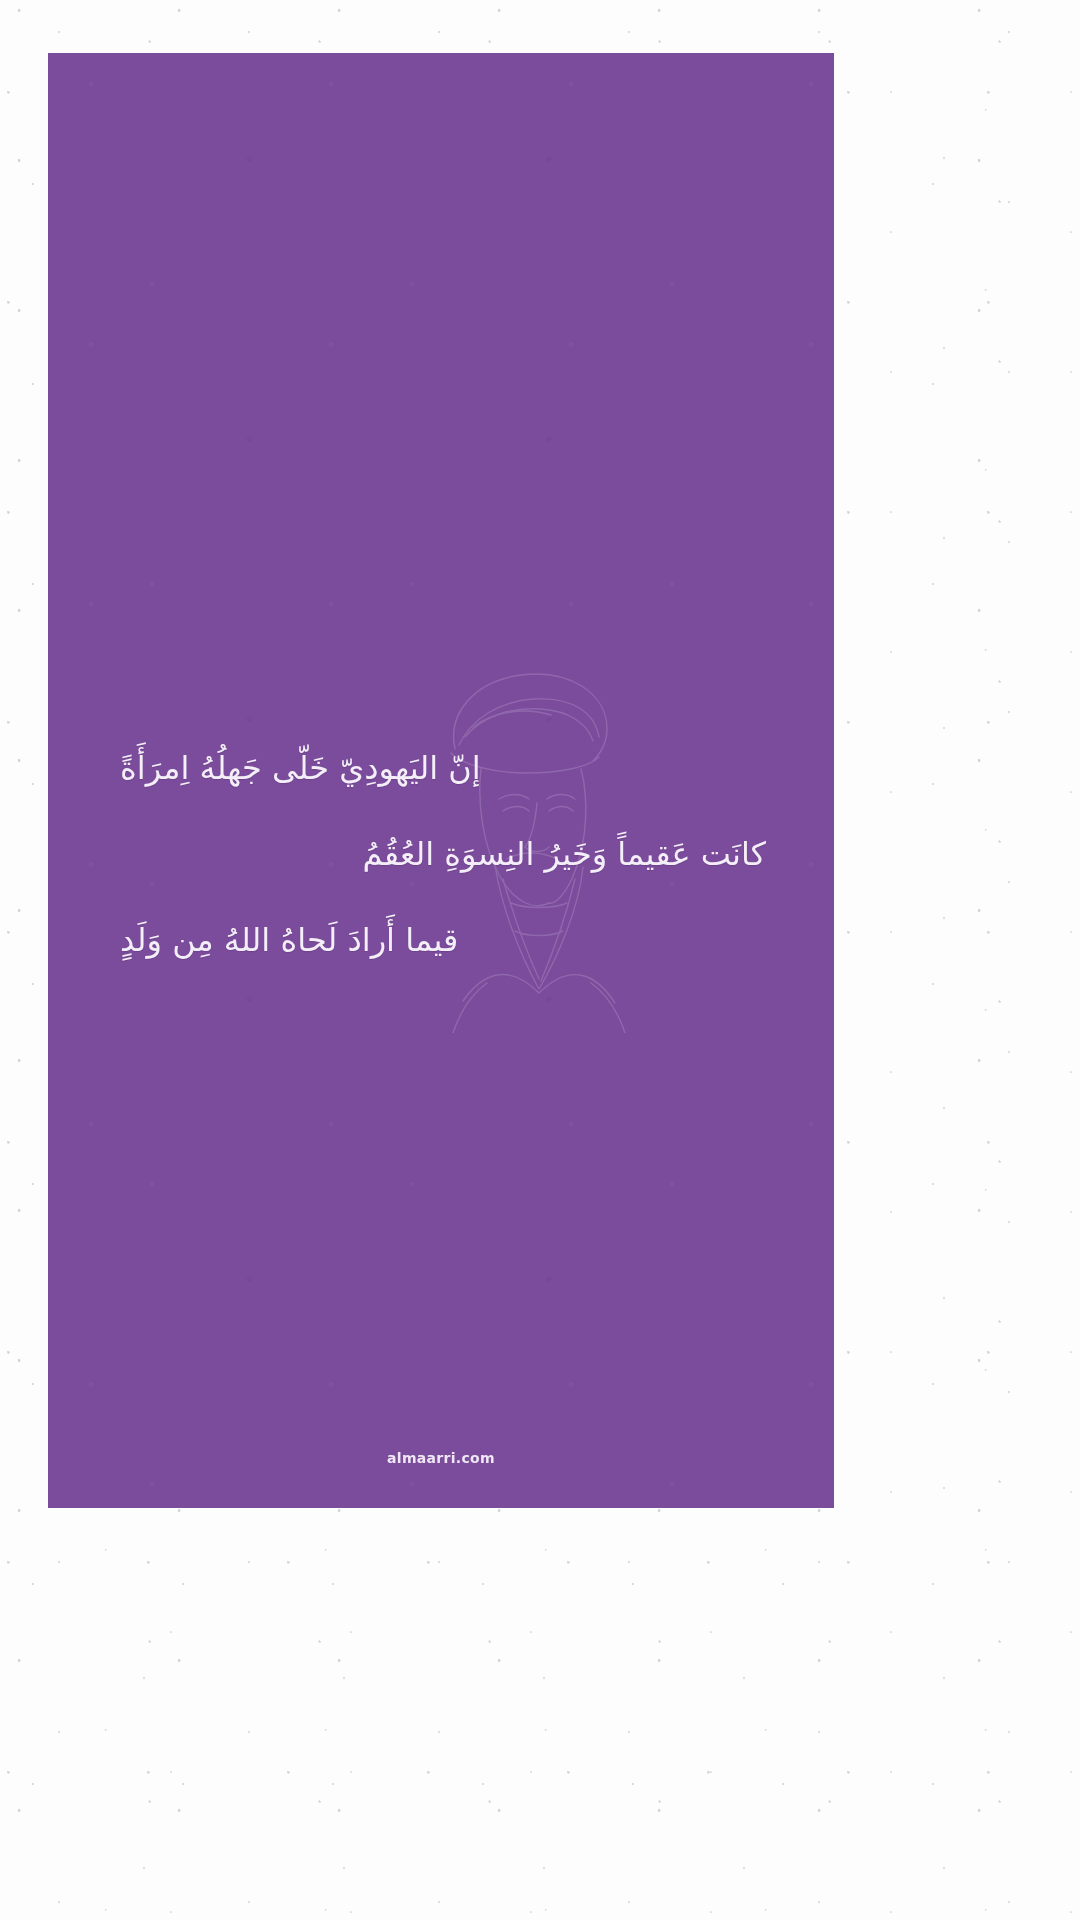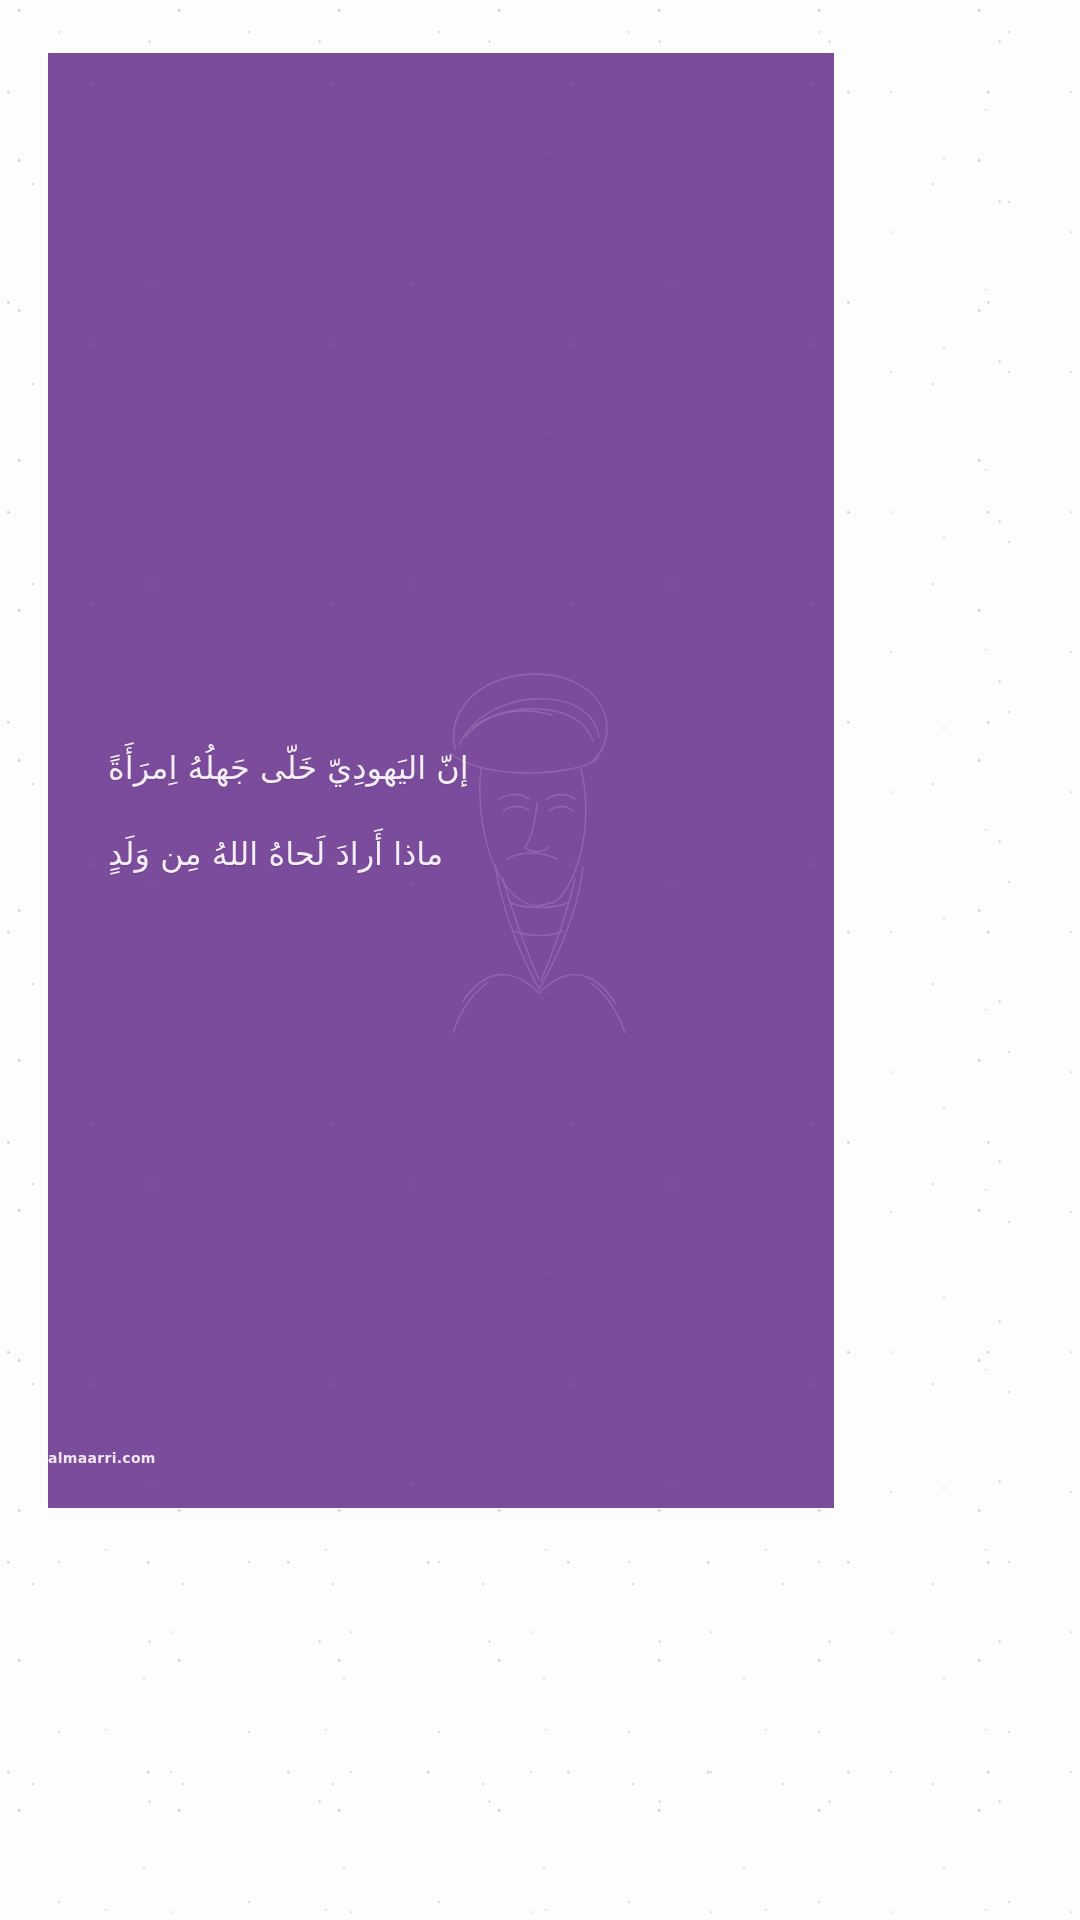--- a/index.html
+++ b/index.html
@@ -57,41 +57,42 @@
     height: 380px;
     opacity: .16;
     pointer-events: none;
   }
 
   .poem {
     position: absolute;
     left: 0;
     right: 0;
     top: 672px;
-    padding: 0 42px;
+    padding: 0 54px;
     direction: rtl;
     text-align: center;
   }
   .poem-line {
     color: #f3eef7;
     font-size: 32px;
     line-height: 86px;
     letter-spacing: 0px;
     white-space: nowrap;
     font-family: "DejaVu Sans", sans-serif;
     text-shadow: 0 1px 1px rgba(0,0,0,.10);
   }
   .poem-line.odd  { text-align: left; padding-left: 18px; }
   .poem-line.even { text-align: right; padding-right: 14px; }
 
   .credit {
     position: absolute;
     left: 0;
     right: 0;
     bottom: 42px;
+    text-align: center;
     direction: ltr;
     color: #efe7f4;
     font-size: 14px;
     font-weight: bold;
     letter-spacing: .3px;
     font-family: "DejaVu Sans", sans-serif;
   }
 </style>
 </head>
 <body>
@@ -127,17 +128,18 @@
       <path d="M112 278 C124 284 148 284 160 278"></path>
 
       <path d="M60 348 C78 322 104 308 136 340 C168 308 194 322 212 350"></path>
       <path d="M50 380 C58 356 70 340 84 330"></path>
       <path d="M222 380 C214 356 202 340 188 330"></path>
     </g>
   </svg>
 
   <div class="poem">
     <div class="poem-line odd">إنّ اليَهودِيّ خَلّى جَهلُهُ اِمرَأَةً</div>
-    <div class="poem-line odd">ماذا أَرادَ لَحاهُ اللهُ مِن وَلَدٍ</div>
+    <div class="poem-line even">كانَت عَقيماً وَخَيرُ النِسوَةِ العُقُمُ</div>
+    <div class="poem-line odd">قيما أَرادَ لَحاهُ اللهُ مِن وَلَدٍ</div>
   </div>
 
   <div class="credit">almaarri.com</div>
 </div>
 
 </body></html>

